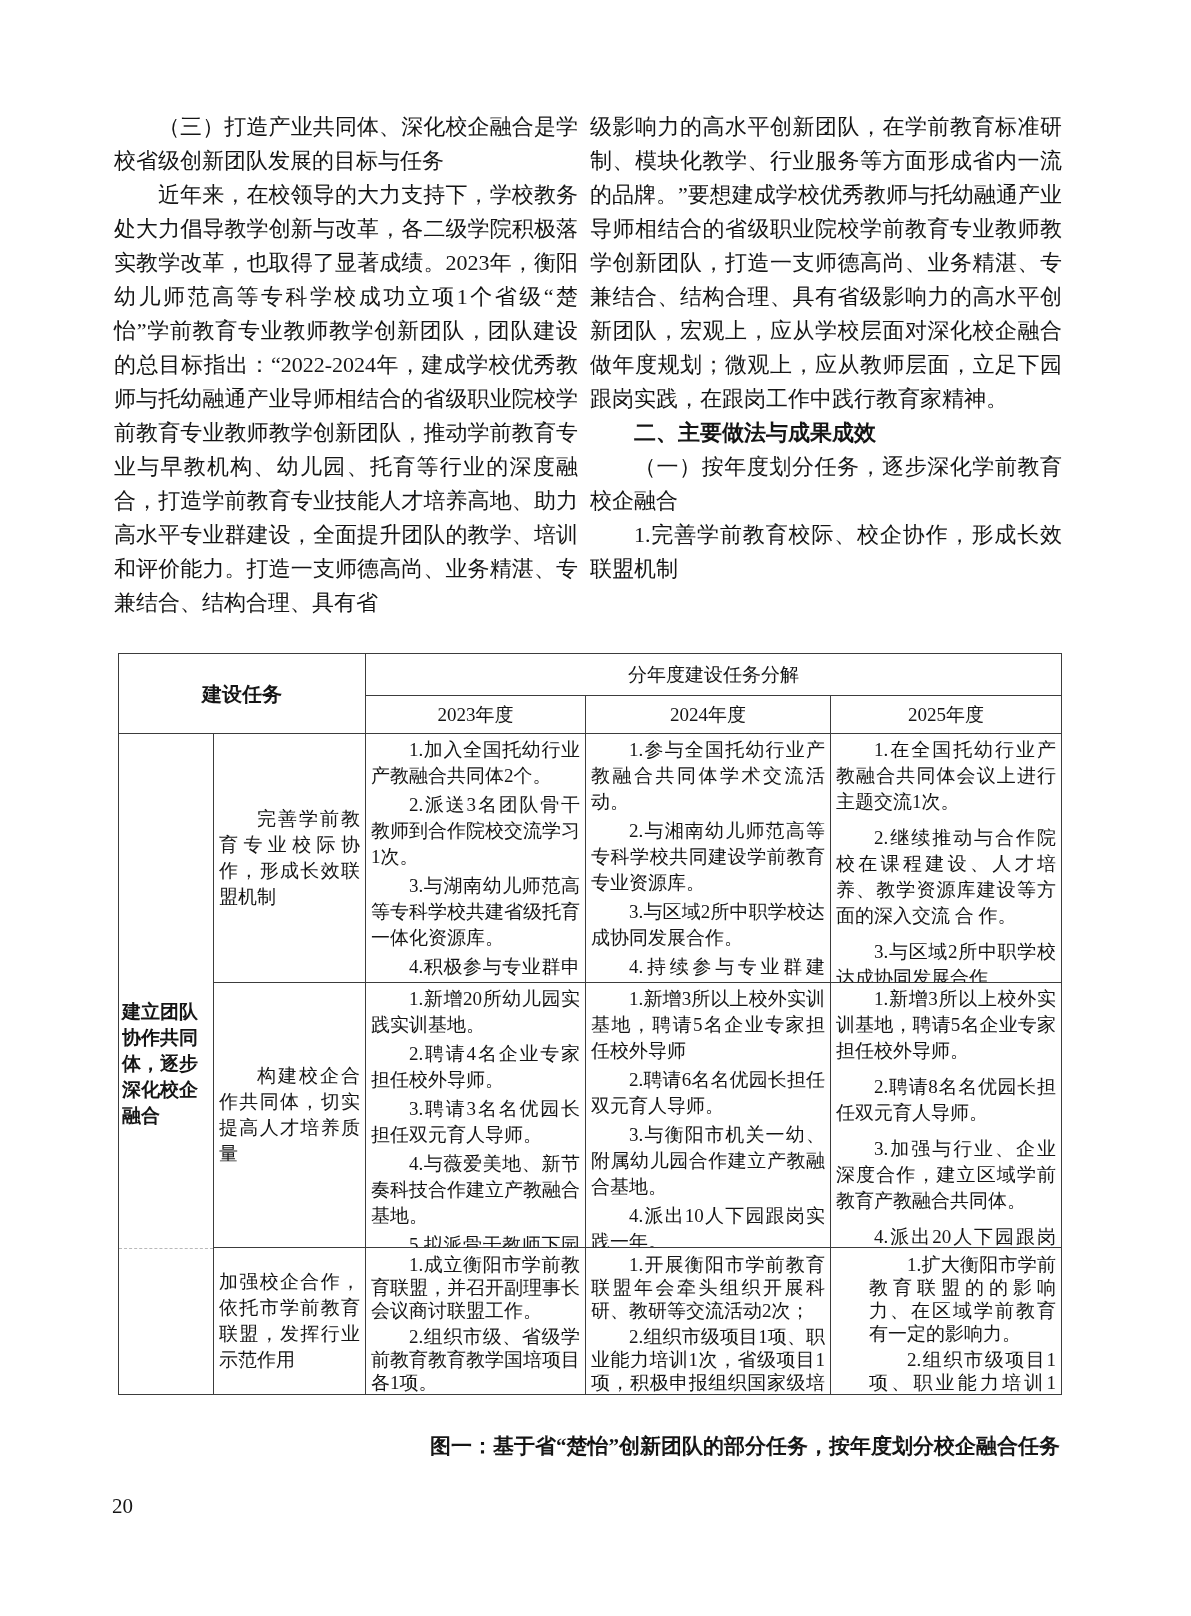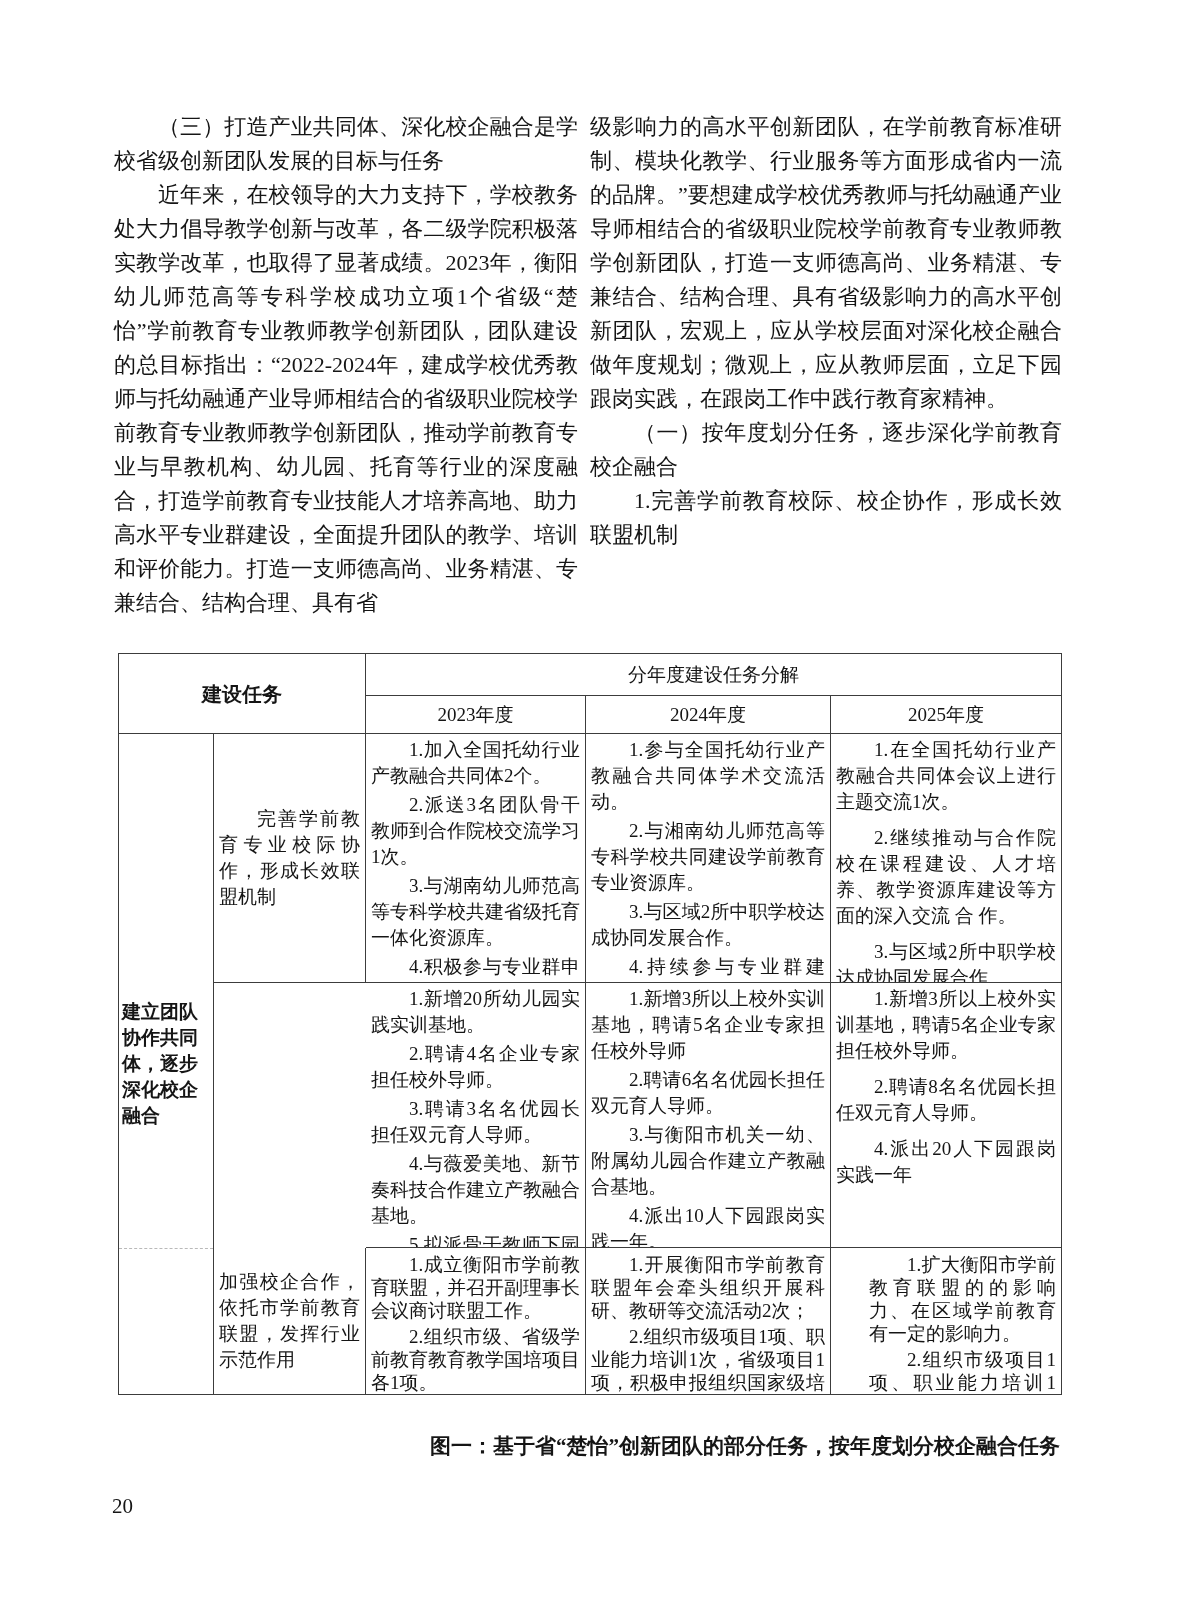--- a/index.html
+++ b/index.html
@@ -83,38 +83,42 @@
 </head>
 <body>
 
 <div class="textcol col-left">
   <p class="p-indent kai">（三）打造产业共同体、深化校企融合是学校省级创新团队发展的目标与任务</p>
   <p class="p-indent">近年来，在校领导的大力支持下，学校教务处大力倡导教学创新与改革，各二级学院积极落实教学改革，也取得了显著成绩。2023年，衡阳幼儿师范高等专科学校成功立项1个省级“楚怡”学前教育专业教师教学创新团队，团队建设的总目标指出：“2022-2024年，建成学校优秀教师与托幼融通产业导师相结合的省级职业院校学前教育专业教师教学创新团队，推动学前教育专业与早教机构、幼儿园、托育等行业的深度融合，打造学前教育专业技能人才培养高地、助力高水平专业群建设，全面提升团队的教学、培训和评价能力。打造一支师德高尚、业务精湛、专兼结合、结构合理、具有省</p>
 </div>
 
 <div class="textcol col-right">
   <p>级影响力的高水平创新团队，在学前教育标准研制、模块化教学、行业服务等方面形成省内一流的品牌。”要想建成学校优秀教师与托幼融通产业导师相结合的省级职业院校学前教育专业教师教学创新团队，打造一支师德高尚、业务精湛、专兼结合、结构合理、具有省级影响力的高水平创新团队，宏观上，应从学校层面对深化校企融合做年度规划；微观上，应从教师层面，立足下园跟岗实践，在跟岗工作中践行教育家精神。</p>
+  <p class="p-indent hei-bold">二、主要做法与成果成效</p>
   <p class="p-indent kai">（一）按年度划分任务，逐步深化学前教育校企融合</p>
   <p class="p-indent">1.完善学前教育校际、校企协作，形成长效联盟机制</p>
 </div>
 
 <div class="task-table">
   <div class="cell h-task center-flex">建设任务</div>
   <div class="cell h-yearly center-flex no-br">分年度建设任务分解</div>
   <div class="cell h-y2023 center-flex">2023年度</div>
   <div class="cell h-y2024 center-flex">2024年度</div>
   <div class="cell h-y2025 center-flex no-br">2025年度</div>
 
   <div class="cell t-r1 task-cell vcenter">
     <div class="inner">完善学前教育专业校际协作，形成长效联盟机制</div>
   </div>
 
   <div class="cell g-label vcenter no-bb">
     <div class="inner">建立团队协作共同体，逐步深化校企融合</div>
     <div class="dashed-split"></div>
+  </div>
+  <div class="cell t-r2 task-cell vcenter">
+    <div class="inner">构建校企合作共同体，切实提高人才培养质量</div>
   </div>
   <div class="cell t-r3 task-cell no-ind vcenter no-bb">
     <div class="inner">加强校企合作，依托市学前教育联盟，发挥行业示范作用</div>
   </div>
 
   <div class="cell c-r1y23 year-cell">
       <p class="item">1.加入全国托幼行业产教融合共同体2个。</p>
       <p class="item">2.派送3名团队骨干教师到合作院校交流学习1次。</p>
       <p class="item">3.与湖南幼儿师范高等专科学校共建省级托育一体化资源库。</p>
       <p class="item">4.积极参与专业群申报和建设。</p>
@@ -140,20 +144,21 @@
     </div>
   <div class="cell c-r2y24 year-cell">
       <p class="item">1.新增3所以上校外实训基地，聘请5名企业专家担任校外导师</p>
       <p class="item">2.聘请6名名优园长担任双元育人导师。</p>
       <p class="item">3.与衡阳市机关一幼、附属幼儿园合作建立产教融合基地。</p>
       <p class="item">4.派出10人下园跟岗实践一年。</p>
     </div>
   <div class="cell c-r2y25 year-cell gap no-br">
       <p class="item">1.新增3所以上校外实训基地，聘请5名企业专家担任校外导师。</p>
       <p class="item">2.聘请8名名优园长担任双元育人导师。</p>
+      <p class="item">3.加强与行业、企业深度合作，建立区域学前教育产教融合共同体。</p>
       <p class="item">4.派出20人下园跟岗实践一年</p>
     </div>
 
   <div class="cell c-r3y23 year-cell row3 no-bb">
       <p class="item">1.成立衡阳市学前教育联盟，并召开副理事长会议商讨联盟工作。</p>
       <p class="item">2.组织市级、省级学前教育教育教学国培项目各1项。</p>
     </div>
   <div class="cell c-r3y24 year-cell row3 no-bb">
       <p class="item">1.开展衡阳市学前教育联盟年会牵头组织开展科研、教研等交流活动2次；</p>
       <p class="item">2.组织市级项目1项、职业能力培训1次，省级项目1项，积极申报组织国家级培训1项。</p>

